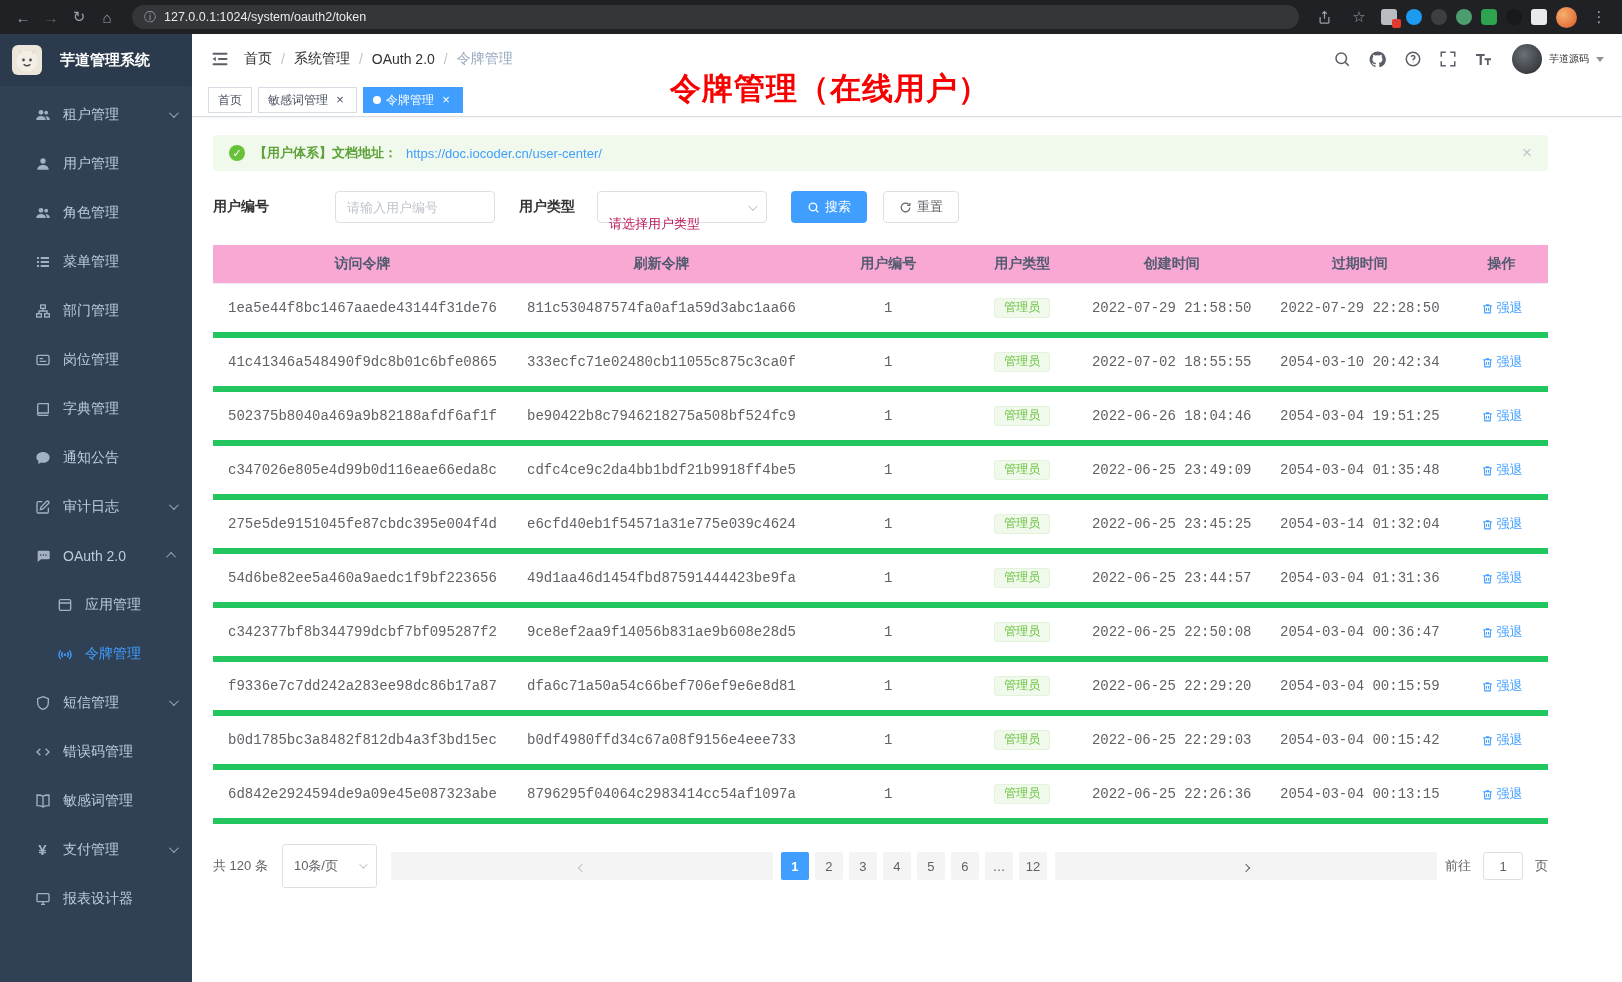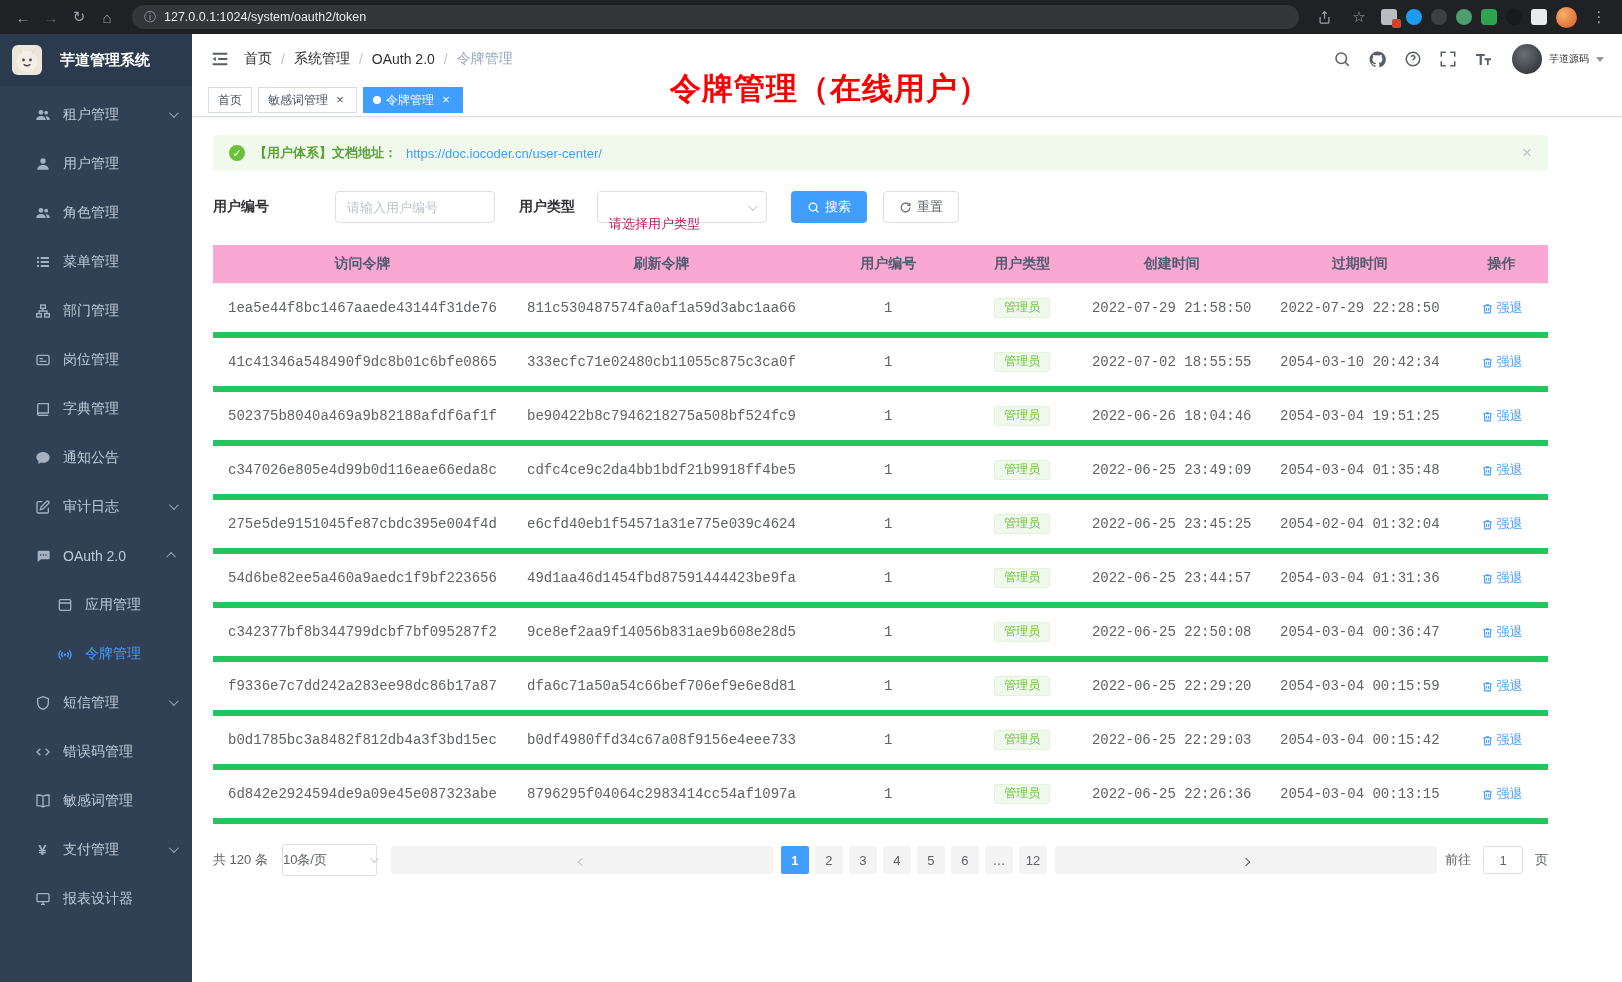--- a/index.html
+++ b/index.html
@@ -93,21 +93,21 @@
   .th{height:38px;display:flex;align-items:center;justify-content:center;color:#515a6e;font-weight:700;}
   .tr{display:flex;border-bottom:6px solid #22c55e;font-family:Liberation Mono, monospace;}
   .td{height:48px;display:flex;align-items:center;justify-content:center;color:#606266;}
   .c0{flex:290 0 0;}.c1{flex:290 0 0;}.c2{flex:150 0 0;}.c3{flex:110 0 0;}.c4{flex:180 0 0;}.c5{flex:185 0 0;}.c6{flex:90 0 0;}
   .tag-success{background:#f0f9eb;border:1px solid #e1f3d8;color:#67c23a;font-size:12px;padding:3px 9px;border-radius:3px;line-height:1;}
   .op-link{color:#409eff;font-size:13px;display:inline-flex;align-items:center;gap:3px;cursor:pointer;text-decoration:none;}
   .op-ic{display:flex;}
 
   .pager-row{display:flex;align-items:center;justify-content:flex-end;gap:8px;margin:20px 0 26px;}
   .pg-total{font-size:13px;color:#606266;}
-  .pg-size{width:95px;height:32px;border:1px solid #dcdfe6;border-radius:3px;display:flex;align-items:center;justify-content:space-between;padding:0 0;cursor:pointer;color:#606266;font-size:13px;margin:0 6px;}
+  .pg-size{width:95px;height:44px;border:1px solid #dcdfe6;border-radius:3px;display:flex;align-items:center;justify-content:space-between;padding:0 11px;cursor:pointer;color:#606266;font-size:13px;margin:0 6px;}
   .pg-size .chev{color:#c0c4cc;width:6px;height:6px;}
   .pager{display:inline-flex;gap:6px;}
   .page-btn{min-width:28px;height:28px;border:none;border-radius:2px;background:#f4f4f5;color:#606266;font-size:13px;cursor:pointer;display:inline-flex;align-items:center;justify-content:center;font-family:inherit;}
   .page-btn.active{background:#409eff;color:#fff;font-weight:700;}
   .page-btn.nav .chev{width:6px;height:6px;}
   .page-btn.disabled{color:#c0c4cc;}
   .pg-jump{width:40px;height:28px;border:1px solid #dcdfe6;border-radius:3px;text-align:center;font-size:13px;color:#606266;outline:none;font-family:inherit;margin:0 4px;}
 
   .annotation{position:absolute;left:670px;top:68px;font-size:31px;font-weight:700;color:#f60000;letter-spacing:1px;z-index:10;white-space:nowrap;}
 </style>
@@ -524,21 +524,21 @@
       </div>
     </div>
     <div class="tr">
       <div class="td c0">275e5de9151045fe87cbdc395e004f4d</div>
       <div class="td c1">e6cfd40eb1f54571a31e775e039c4624</div>
       <div class="td c2">1</div>
       <div class="td c3">
                 <span class="tag-success">管理员</span>
               </div>
       <div class="td c4">2022-06-25 23:45:25</div>
-      <div class="td c5">2054-02-04 01:32:04</div>
+      <div class="td c5">2054-03-14 01:32:04</div>
       <div class="td c6">
         <a class="op-link"><span class="op-ic">
                     <svg viewBox="0 0 24 24" width="13" height="13" fill="none" stroke="currentColor" stroke-width="2">
                       <path d="M4 7h16M10 7V5h4v2M6 7l1 13h10l1-13M10 11v5M14 11v5"></path>
                     </svg>
                   </span>强退</a>
       </div>
     </div>
     <div class="tr">
       <div class="td c0">54d6be82ee5a460a9aedc1f9bf223656</div>

